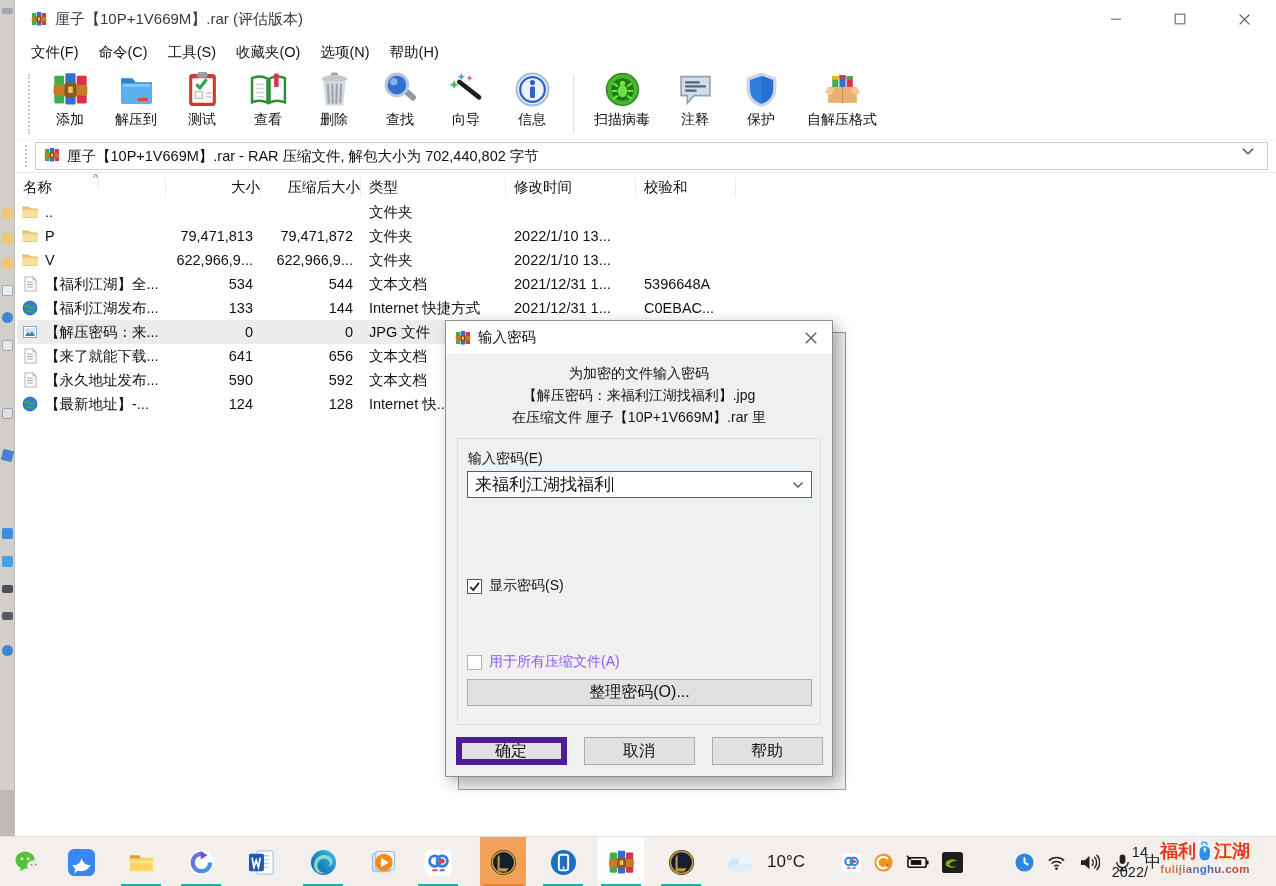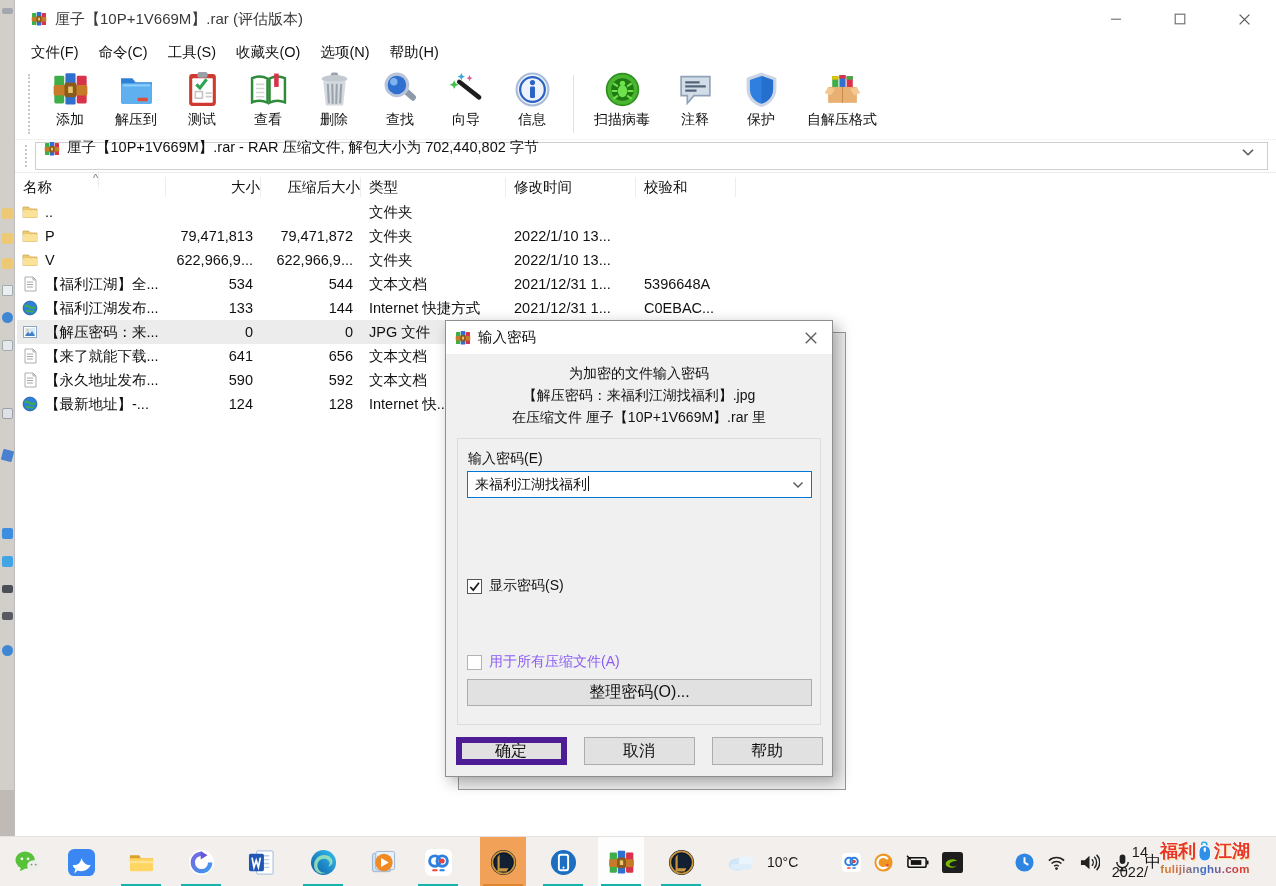--- a/index.html
+++ b/index.html
@@ -23,21 +23,21 @@
   .toolbar{height:74px;display:flex;align-items:flex-start;padding-top:5px;position:relative;border-bottom:1px solid #f3f3f3}
   .tb-handle{width:3px;height:60px;margin:3px 6px 0 13px;border-left:2px dotted #c8c8c8}
   .tb-item{width:66px;display:flex;flex-direction:column;align-items:center;cursor:default}
   .tb-item.wide{width:96px}
   .ti{width:37px;height:37px}
   .tb-label{font-size:14px;margin-top:3px;white-space:nowrap}
   .tb-sep{width:1px;height:58px;background:#e3e3e3;margin:4px 8px 0 8px}
 
   .addrrow{position:absolute;top:142px;left:10px;right:8px;height:28px;display:flex;align-items:center}
   .addr-handle{width:3px;height:22px;margin-right:7px;border-left:2px dotted #c8c8c8}
-  .addrbox{flex:1;height:28px;border:1px solid #cfcfcf;display:flex;align-items:flex-end;padding:12px 8px;background:#fff}
+  .addrbox{flex:1;height:28px;border:1px solid #cfcfcf;display:flex;align-items:flex-start;padding:4px 8px;background:#fff}
   .addr-text{font-size:14.5px;margin-left:7px;white-space:nowrap;flex:1;overflow:hidden}
   .addr-chev{width:14px;height:9px;margin-right:4px}
   .hline{position:absolute;left:0;right:0;top:172px;height:1px;background:#ececec}
 
   .grid6{display:grid;grid-template-columns:149px 95px 100px 145px 130px 100px;height:24px;align-items:center;font-size:14.5px}
   .lhead{position:absolute;top:175px;left:2px}
   .lhead>span{height:20px;line-height:20px;border-right:1px solid #ededed;white-space:nowrap;overflow:hidden}
   .h-name{padding-left:6px}
   .h-num{text-align:right;padding-right:0}
   .h-txt{padding-left:8px}
@@ -55,21 +55,21 @@
   .dlg{position:absolute;left:445px;top:320px;width:388px;height:457px;background:#f0f0f0;border:1px solid #8f8f8f;
        box-shadow:5px 5px 14px rgba(0,0,0,.32);z-index:6}
   .dlg-title{height:33px;background:#fff;display:flex;align-items:center;padding:0 9px;position:relative}
   .dlg-title-text{font-size:14.5px;margin-left:7px}
   .dlg-close{position:absolute;right:10px;top:7px;width:22px;height:20px;display:flex;align-items:center;justify-content:center}
   .dlg-msg{margin-top:8px;text-align:center;font-size:14px;line-height:22px;white-space:nowrap}
   .dlg-group{position:absolute;left:11px;top:117px;width:364px;height:287px;border:1px solid #dcdcdc}
   .pw-label{position:absolute;left:22px;top:129px;font-size:14px}
   .combo{position:absolute;left:21px;top:150px;width:345px;height:27px;background:#fff;border:1px solid #0078d7;
          display:flex;align-items:center;padding:0 7px}
-  .combo-text{font-size:14px;white-space:nowrap}
+  .combo-text{font-size:17px;white-space:nowrap}
   .combo-text::after{content:"";display:inline-block;width:1px;height:15px;background:#111;margin-left:1px;vertical-align:-2px}
   .combo-chev{margin-left:auto;width:12px;height:8px}
   .chk{position:absolute;display:flex;align-items:center;gap:7px;font-size:14px}
   .chk-box{width:15px;height:15px;background:#fff;border:1px solid #555;display:flex;align-items:center;justify-content:center}
   .chk.disabled{color:#8b5cf6}
   .chk.disabled .chk-box{border-color:#b3b3b3}
   .btn{background:#e1e1e1;border:1px solid #adadad;font-size:16px;display:flex;align-items:center;justify-content:center;cursor:default}
   .btn-organize{position:absolute;left:21px;top:358px;width:345px;height:27px}
   .dlg-buttons{position:absolute;left:0;bottom:11px;width:100%;display:flex;justify-content:center;gap:17px}
   .dlg-buttons .btn{width:111px;height:28px}
@@ -78,21 +78,21 @@
   
   .taskbar{position:absolute;left:0;top:836px;width:1276px;height:50px;background:#f3efec;border-top:1px solid #e6e1dc}
   .tcell{position:absolute;top:0;width:46px;height:50px;display:flex;align-items:center;justify-content:center}
   .tcell .ind{position:absolute;bottom:0;left:3px;right:3px;height:3px;background:#18b2ac}
   .tcell.hl-orange{background:#f2a258}
   .tcell.hl-orange .ind{background:#e0862f}
   .tcell.hl-light{background:#fdfdfd}
   .tbi{width:27px;height:27px}
   .weather{position:absolute;left:726px;top:0;height:50px;display:flex;align-items:center;gap:9px}
   .weather svg{width:32px;height:22px}
-  .weather-temp{font-size:14px;color:#1a1a1a}
+  .weather-temp{font-size:17px;color:#1a1a1a}
   .tray{position:absolute;left:842px;top:0;height:50px;display:flex;align-items:center;gap:13px}
   .tri{width:19px;height:19px}
   .tray-gap{width:26px}
   .ime{font-size:16px;color:#111}
   .clockblk{position:absolute;left:1096px;top:5px;width:52px;text-align:right;font-size:14.5px;line-height:20px;color:#1a1a1a}
   .watermark{position:absolute;right:2px;top:2px;width:138px;z-index:9;text-align:center}
   .wm-row1{display:flex;align-items:center;justify-content:center;gap:2px}
   .wm-cn{font-size:18px;font-weight:bold;color:#e8352a;
     text-shadow:0 0 2px #fff,0 0 2px #fff,1px 1px 0 #f6d34d}
   .wm-url{font-size:11.5px;font-weight:bold;letter-spacing:.3px;

